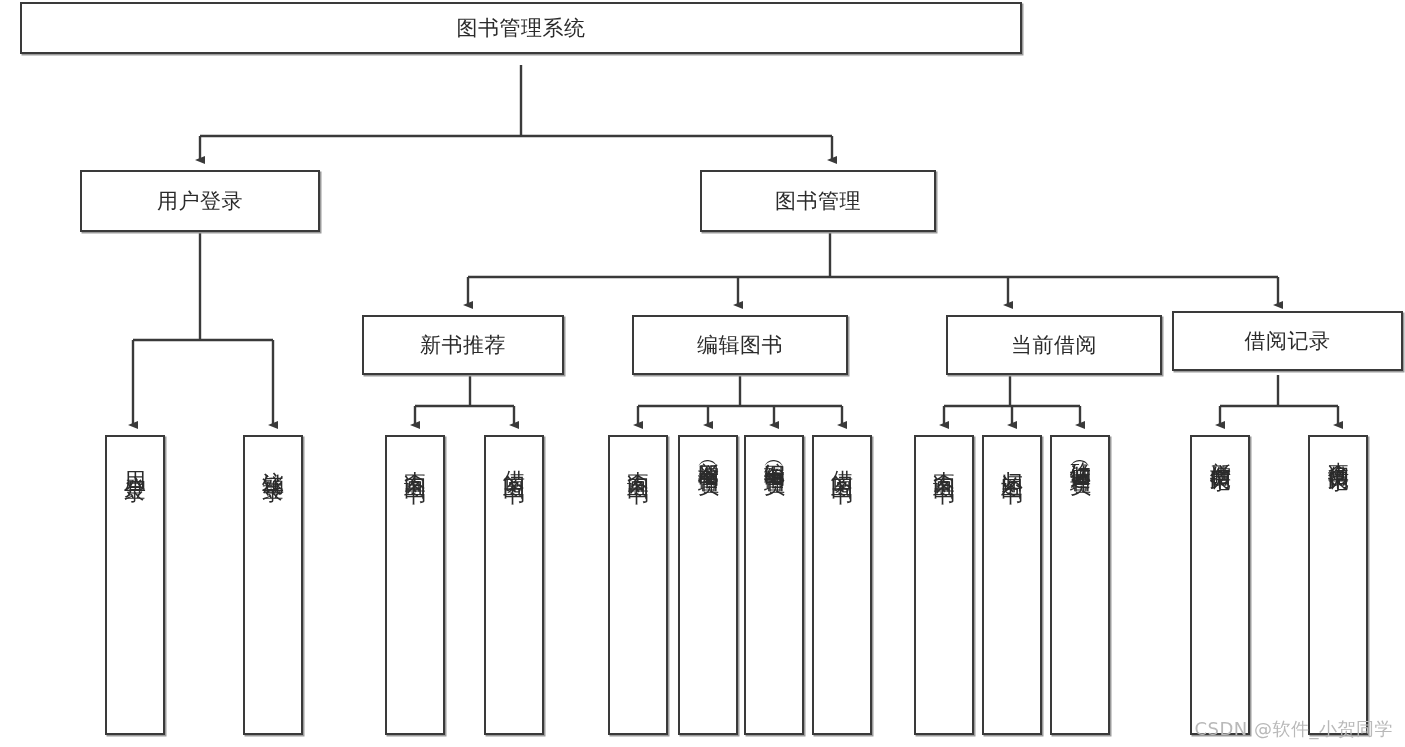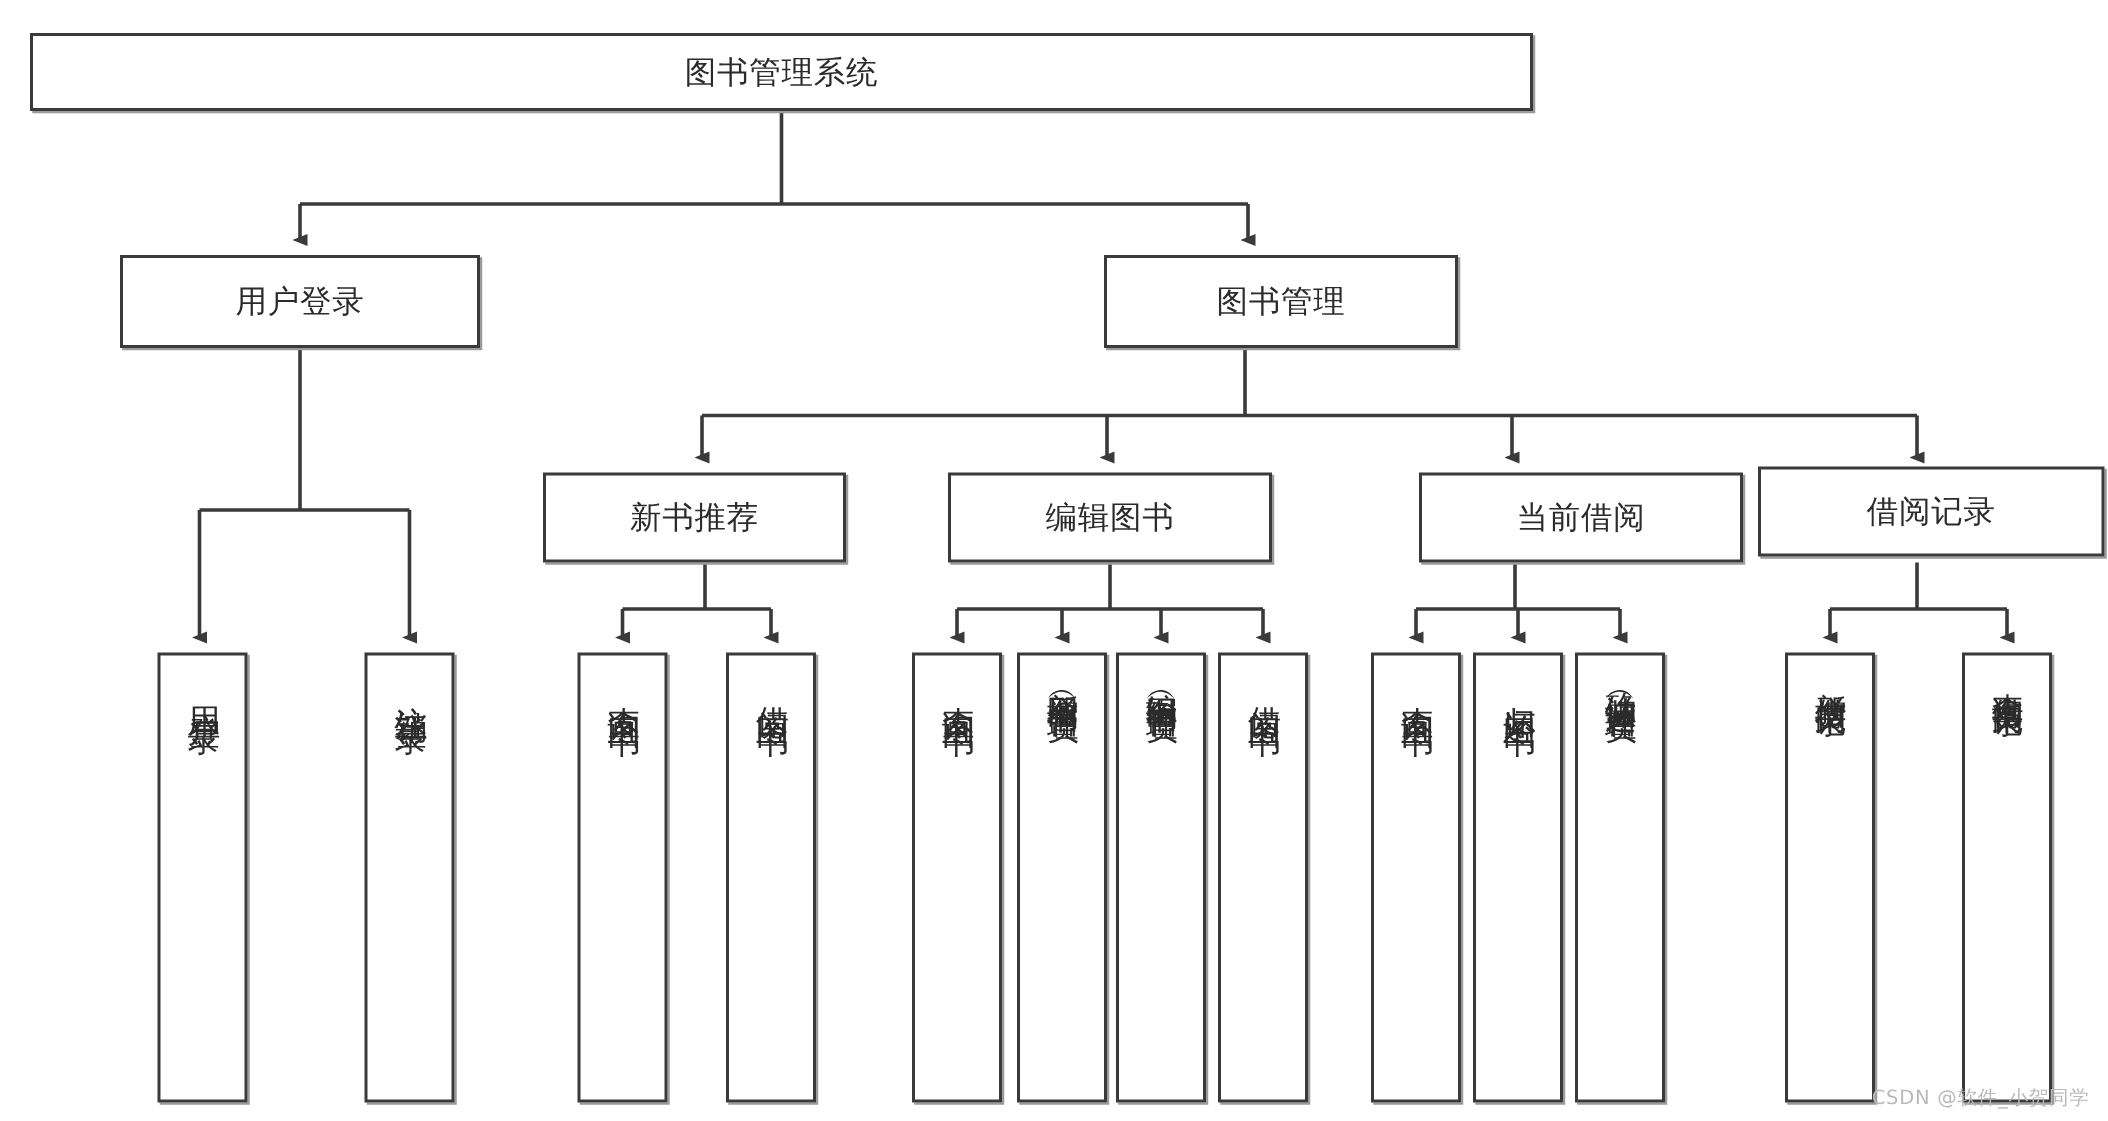--- a/index.html
+++ b/index.html
@@ -62,21 +62,21 @@
     padding-top: 8px;
   }
   .node.vert.tall-text .label {
     font-size: 21px;
     letter-spacing: 2px;
   }
   .watermark {
     position: absolute;
     right: 12px;
     bottom: 6px;
-    font-size: 13px;
+    font-size: 18px;
     color: #b9b9b9;
     letter-spacing: 0.5px;
     white-space: nowrap;
     user-select: none;
   }
 </style>
 </head>
 <body>
 
 <div id="canvas">
@@ -127,28 +127,28 @@
       <path d="M1012,406 L1012,425" marker-end="url(#arrow)"></path>
       <path d="M1080,406 L1080,425" marker-end="url(#arrow)"></path>
 
       <path d="M1278,375 L1278,406"></path>
       <path d="M1220,406 L1338,406"></path>
       <path d="M1220,406 L1220,425" marker-end="url(#arrow)"></path>
       <path d="M1338,406 L1338,425" marker-end="url(#arrow)"></path>
     </g>
   </svg>
 
-  <div class="node horiz" style="left:20px; top:22px; width:1002px; height:52px;">
+  <div class="node horiz" style="left:20px; top:2px; width:1002px; height:52px;">
     <span class="label">图书管理系统</span>
   </div>
 
   <div class="node horiz" style="left:80px; top:170px; width:240px; height:62px;">
     <span class="label">用户登录</span>
   </div>
-  <div class="node horiz" style="left:736px; top:170px; width:236px; height:62px;">
+  <div class="node horiz" style="left:700px; top:170px; width:236px; height:62px;">
     <span class="label">图书管理</span>
   </div>
 
   <div class="node horiz" style="left:362px; top:315px; width:202px; height:60px;">
     <span class="label">新书推荐</span>
   </div>
   <div class="node horiz" style="left:632px; top:315px; width:216px; height:60px;">
     <span class="label">编辑图书</span>
   </div>
   <div class="node horiz" style="left:902px; top:315px; width:216px; height:60px;margin-left:44px;">

